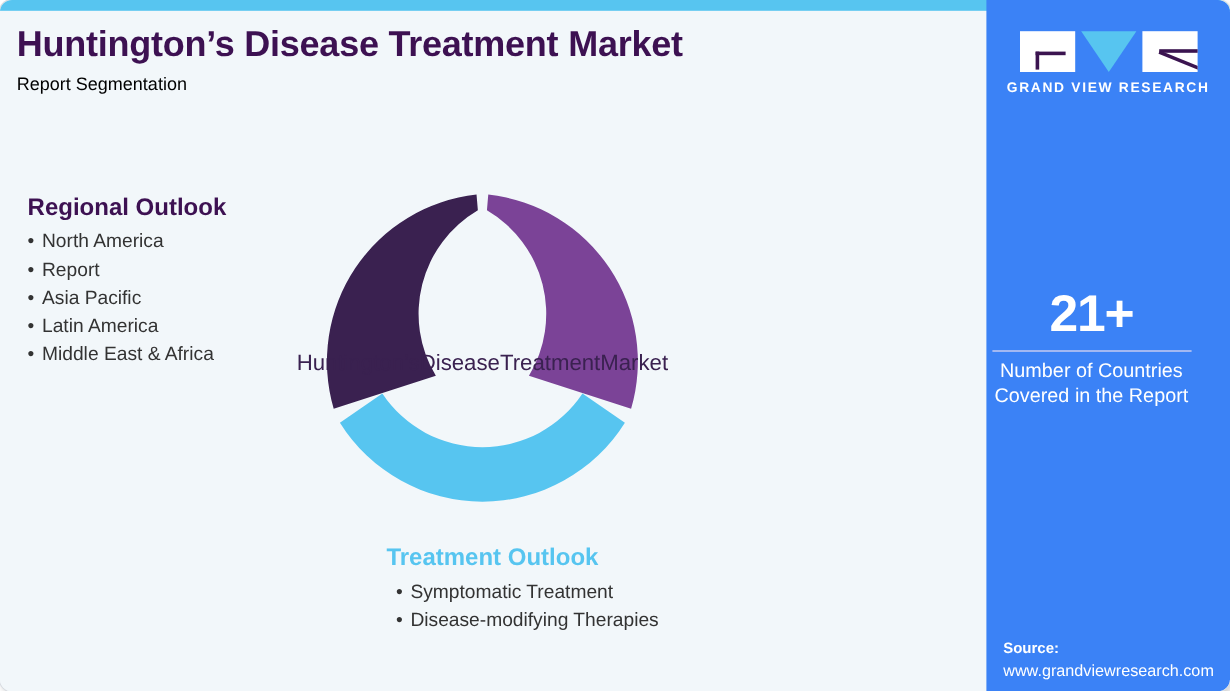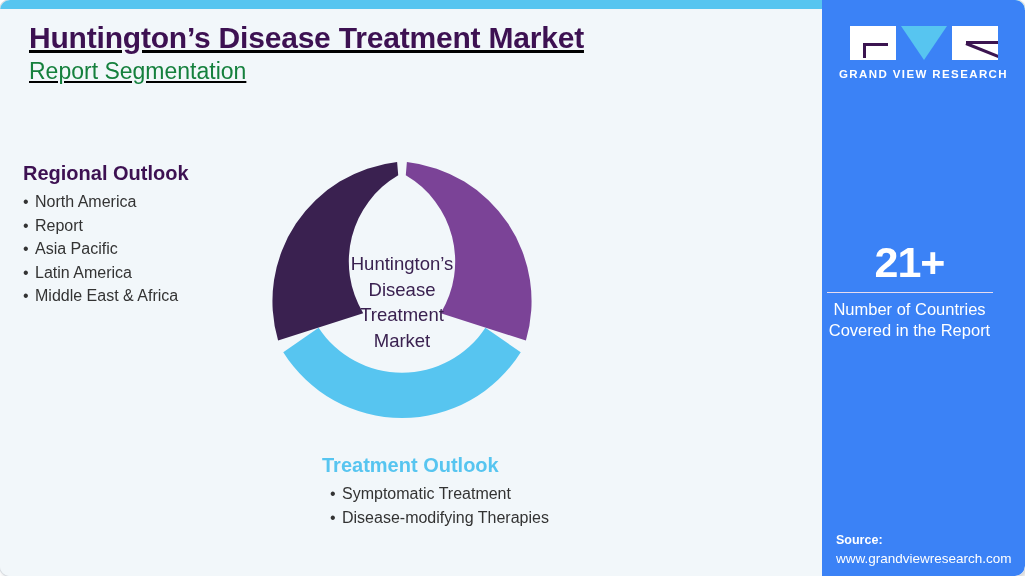--- a/index.html
+++ b/index.html
@@ -41,37 +41,36 @@
     left: 0;
     top: 9px;
     width: 822px;
     height: 567px;
     background: #f2f7fa;
   }
 
   
   .header {
     position: absolute;
-    left: 29px;
+    left: 14px;
     top: 20px;
     width: 760px;
-    text-decoration: underline;
   }
   .title {
     font-size: 30px;
     font-weight: bold;
     color: #3d1152;
     letter-spacing: -0.2px;
     line-height: 36px;
     white-space: nowrap;
   }
   .subtitle {
     margin-top: 3px;
-    font-size: 23px;
-    color: #15803d;
+    font-size: 15px;
+    color: #000000;
     line-height: 24px;
   }
 
   
   .block-heading {
     font-size: 20px;
     font-weight: bold;
     line-height: 27px;
     margin-bottom: 3px;
   }
@@ -129,21 +128,21 @@
     width: 288px;
     height: 288px;
   }
   .donut-center-text {
     position: absolute;
     left: 0;
     top: 0;
     width: 288px;
     height: 288px;
     display: flex;
-    flex-direction: column;
+    flex-direction: row;
     align-items: center;
     justify-content: center;
     font-size: 18.5px;
     color: #3a2150;
     line-height: 25.5px;
     text-align: center;
     pointer-events: none;
   }
 
   

